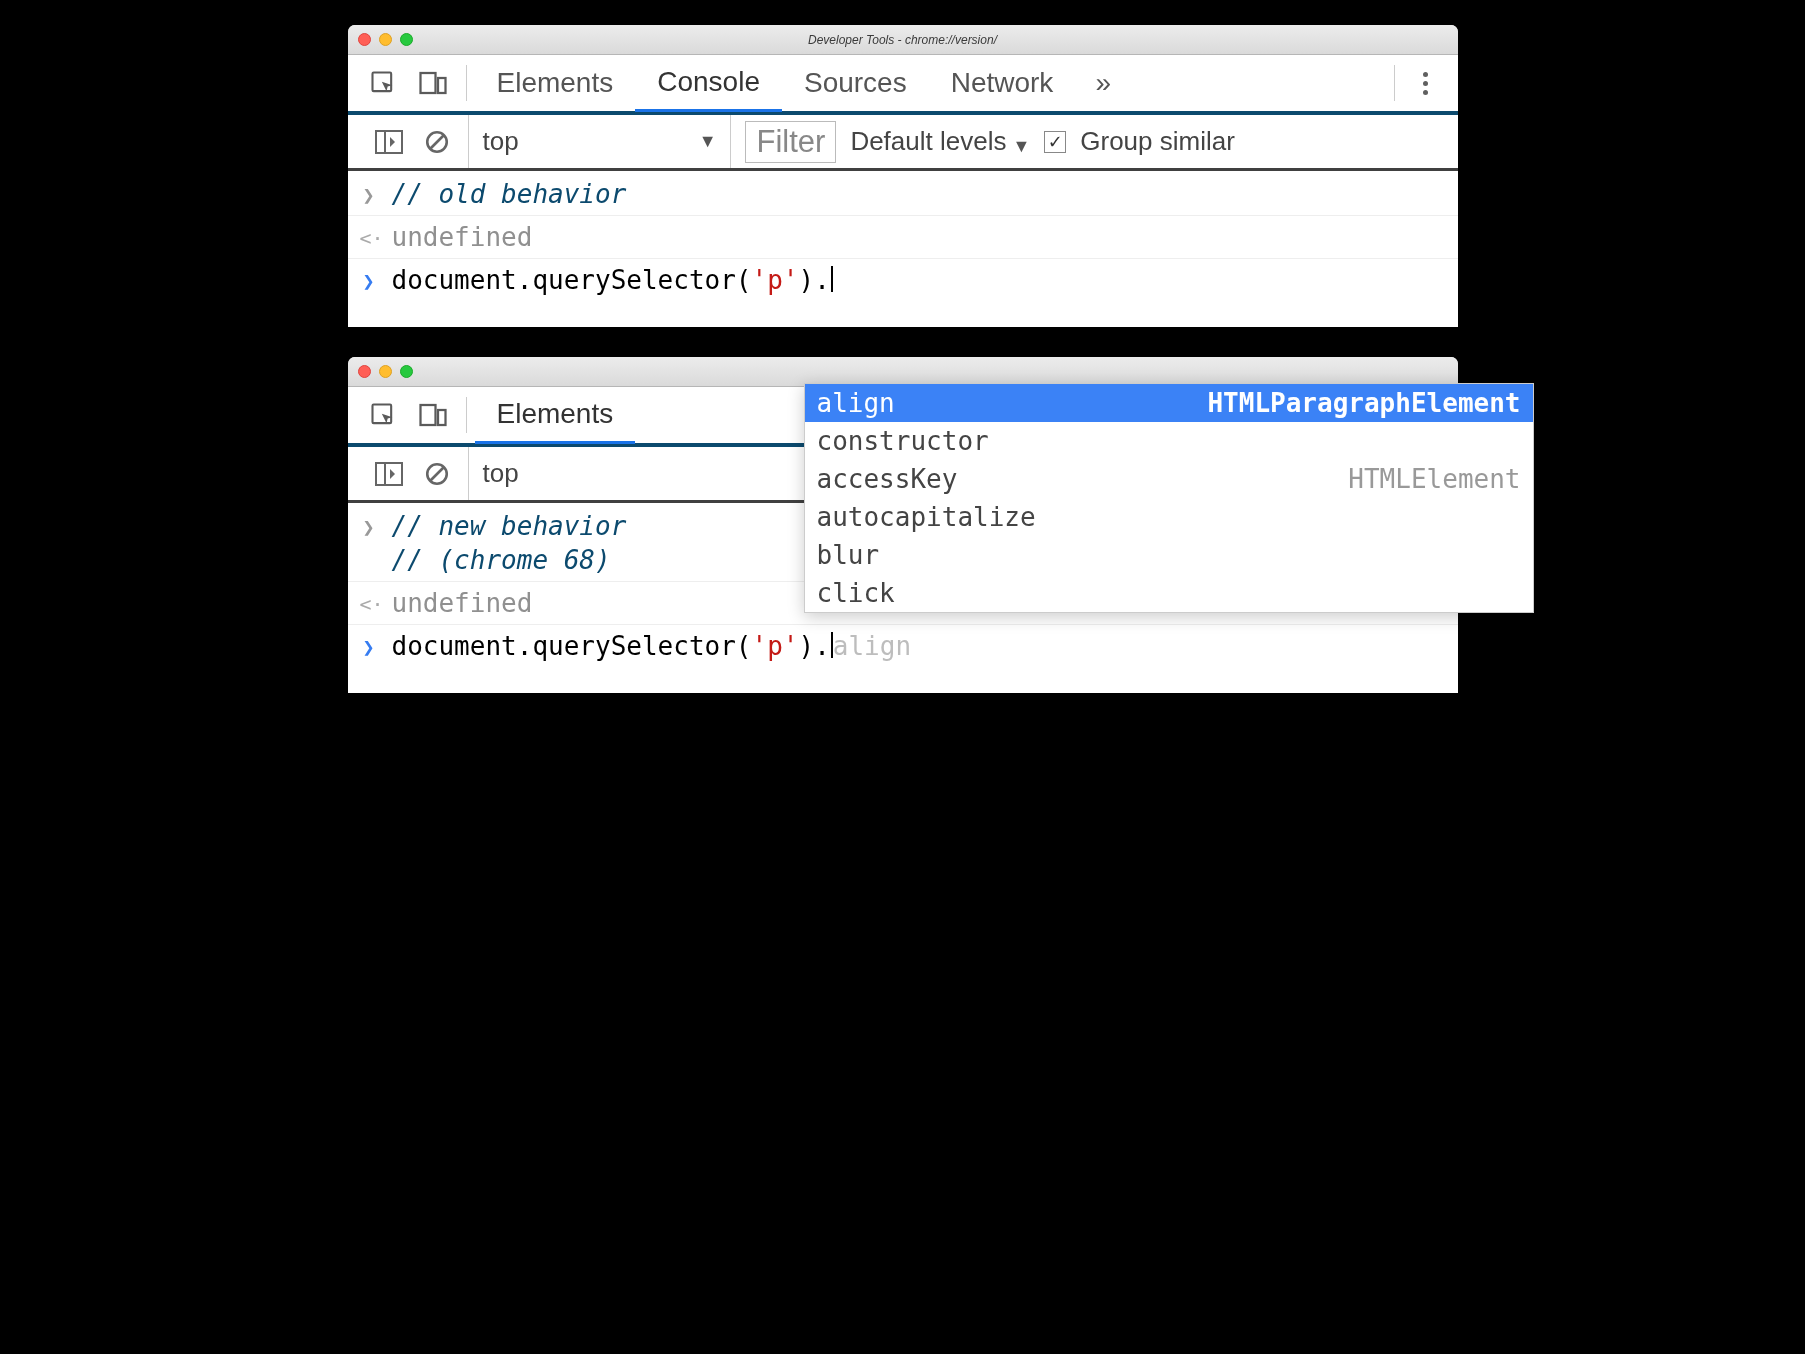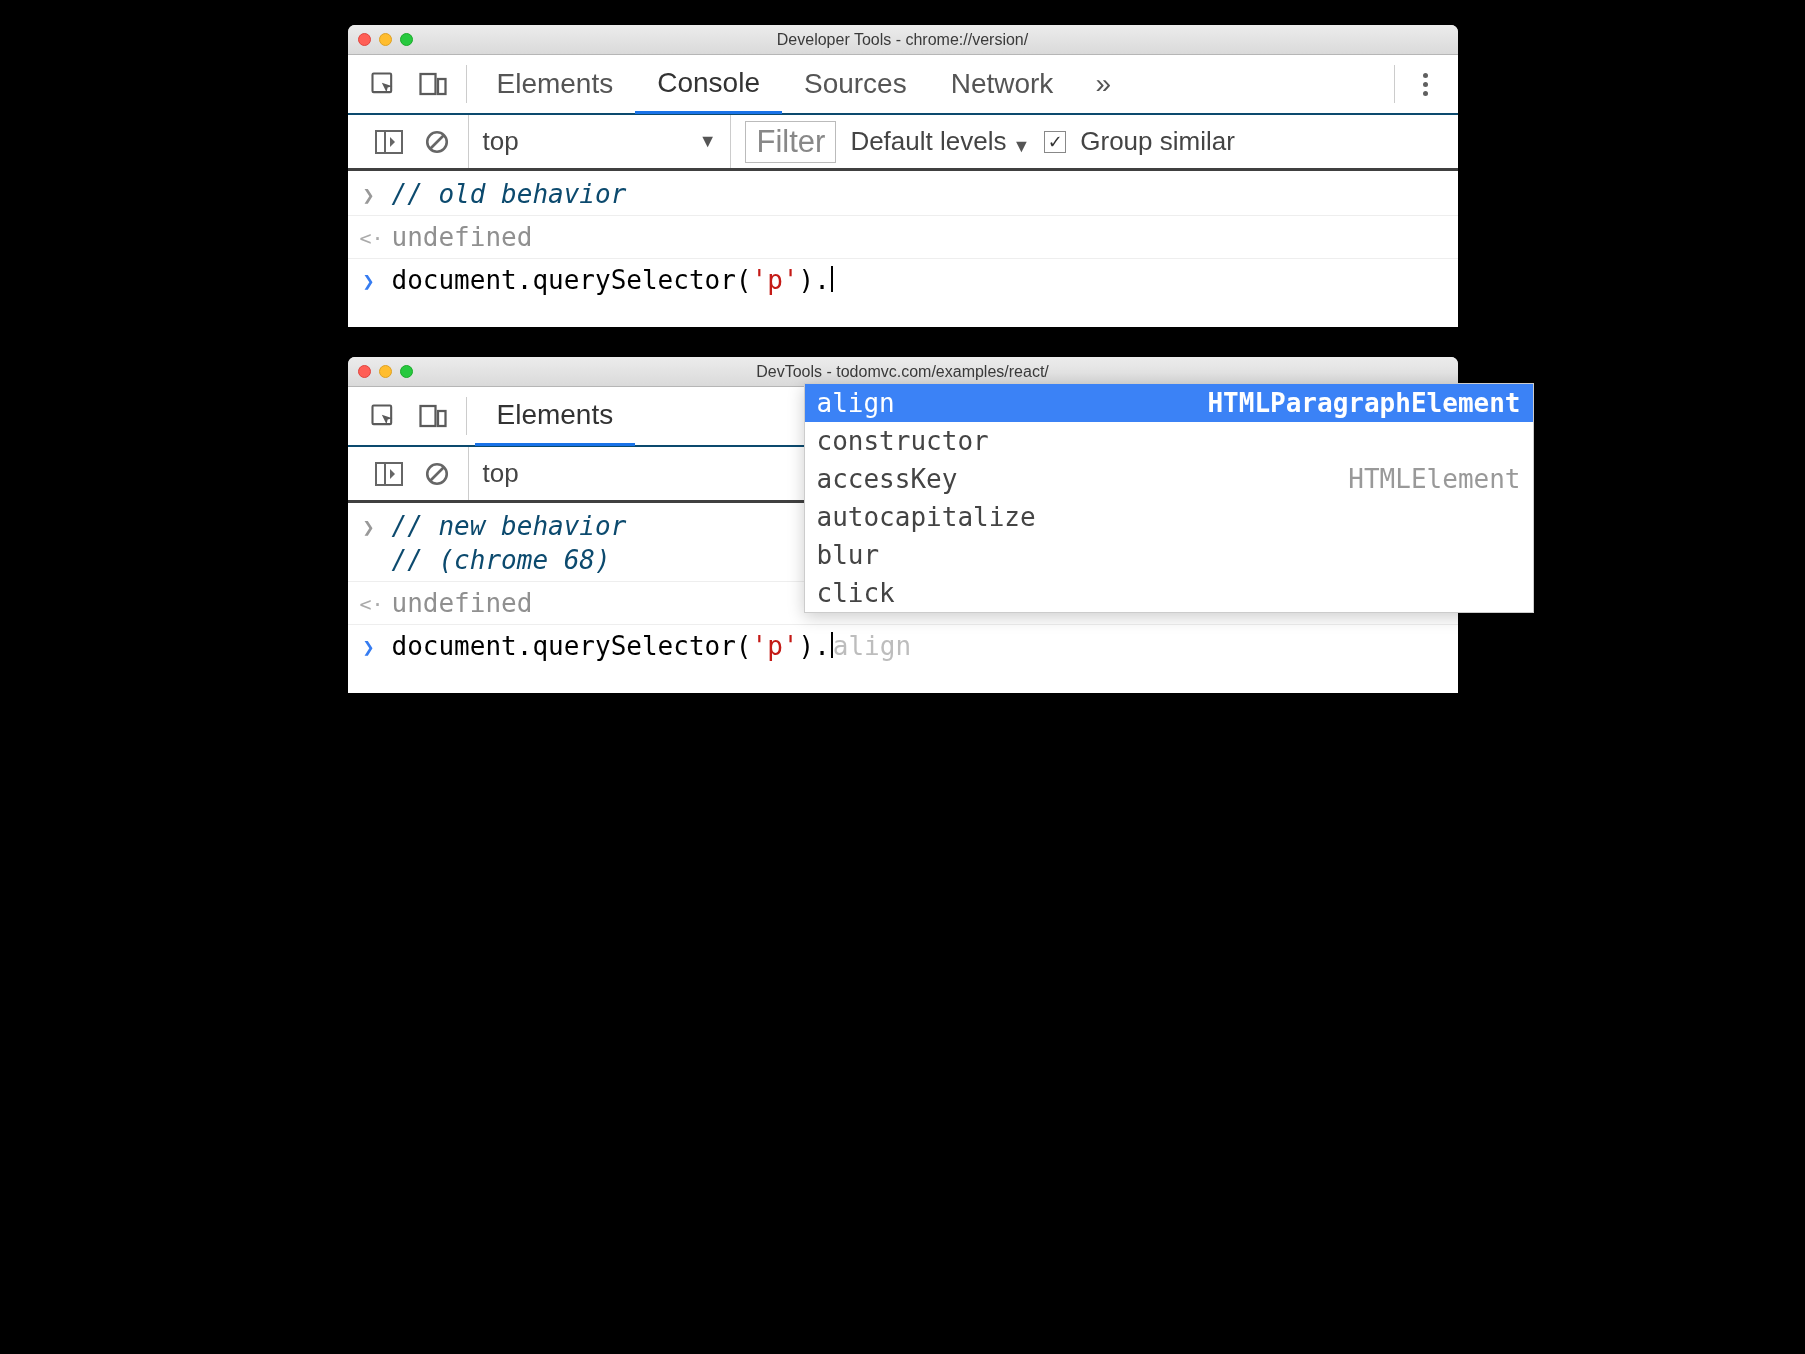--- a/index.html
+++ b/index.html
@@ -38,30 +38,31 @@
     height: 13px;
     border-radius: 50%;
   }
   .dot.red    { background: #ff5f56; border: 1px solid #e0443e; }
   .dot.yellow { background: #ffbd2e; border: 1px solid #dea123; }
   .dot.green  { background: #27c93f; border: 1px solid #1aab29; }
   .title {
     position: absolute;
     left: 0; right: 0;
     text-align: center;
-    font-size: 16px;
+    font-size: 12px;
     color: #3a3a3a;
     font-weight: 500;
     pointer-events: none;
+    font-style: italic;
   }
   .tabbar {
     display: flex;
     align-items: center;
     height: 60px;
-    border-bottom: 2px solid #0c4a6e;
+    border-bottom: 4px solid #0c4a6e;
     padding: 0 10px;
     text-align: center;
   }
   .toolbtn {
     width: 50px;
     height: 60px;
     display: flex;
     align-items: center;
     justify-content: center;
     color: #5a5a5a;
@@ -311,21 +312,20 @@
 
 <div class="gap"></div>
 
 <div class="window win2">
   <div class="titlebar">
     <div class="traffic">
       <div class="dot red"></div>
       <div class="dot yellow"></div>
       <div class="dot green"></div>
     </div>
-    <div class="title">DevTools - todomvc.com/examples/react/</div>
   </div>
 
   <div class="w2content">
     <div class="tabbar">
       <div class="toolbtn">
         <svg width="28" height="28" viewBox="0 0 24 24" fill="none" stroke="#5a5a5a" stroke-width="1.8">
           <rect x="3" y="3" width="16" height="16" rx="1"></rect>
           <path d="M11 11 L20 14 L16 15 L15 19 Z" fill="#5a5a5a" stroke="none"></path>
         </svg>
       </div>

